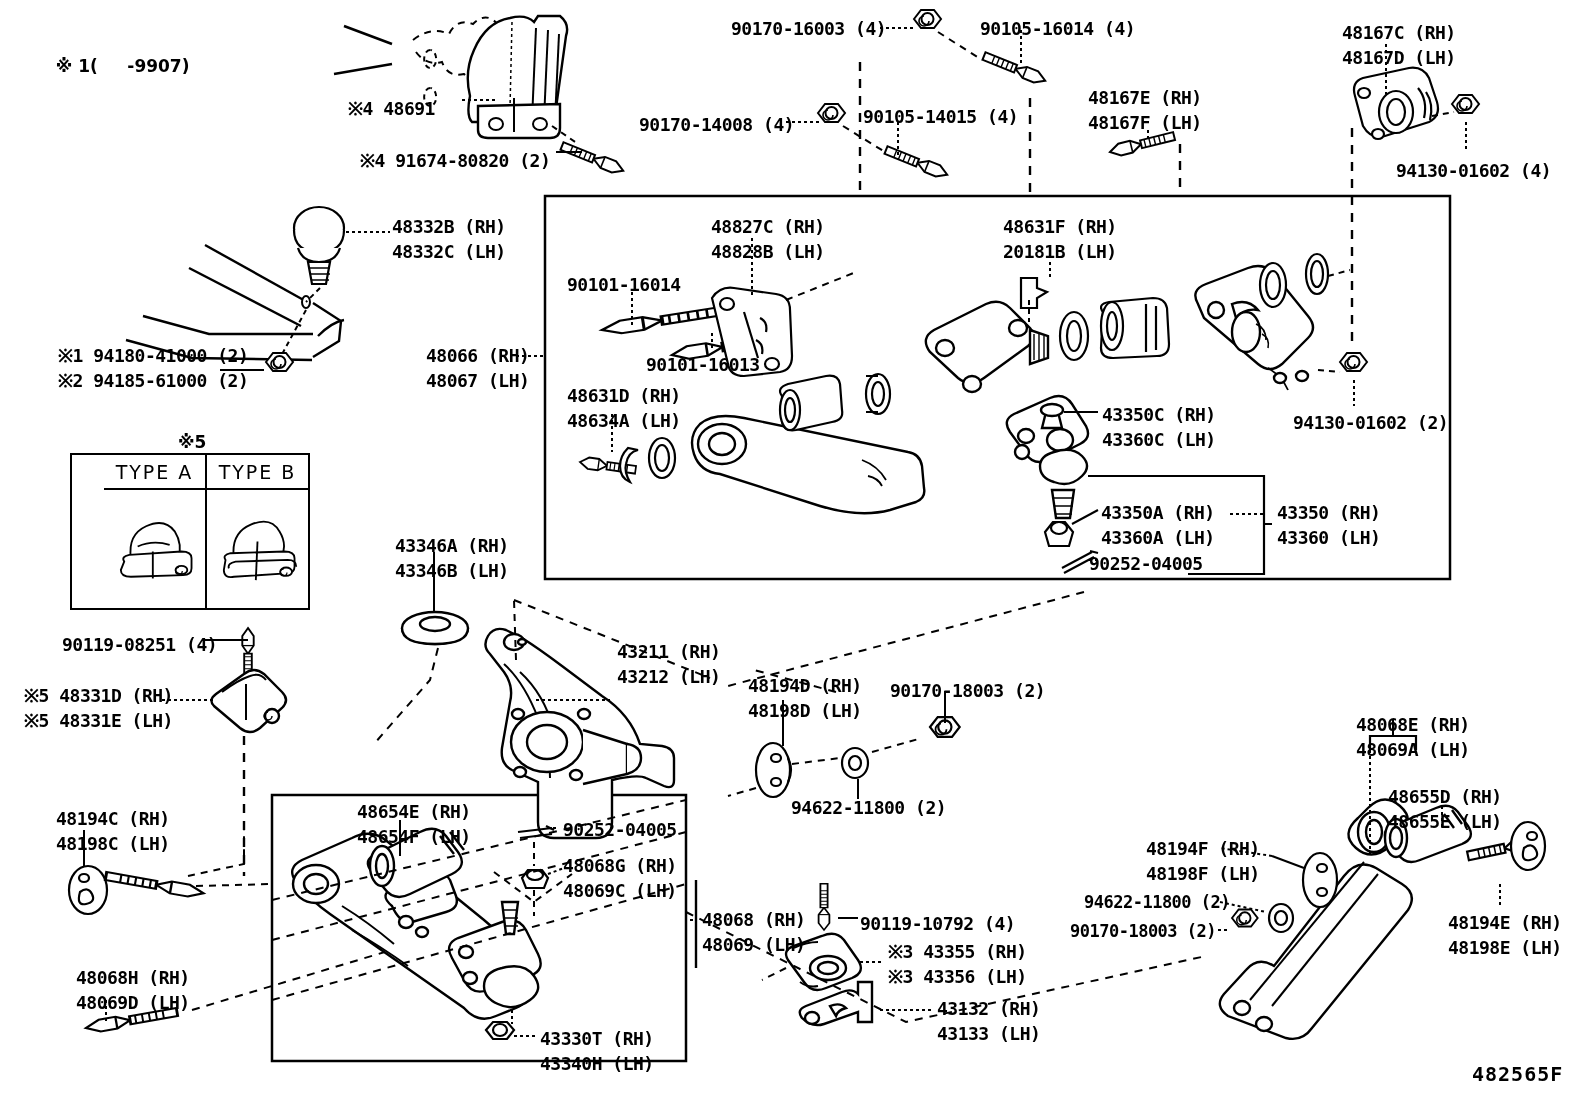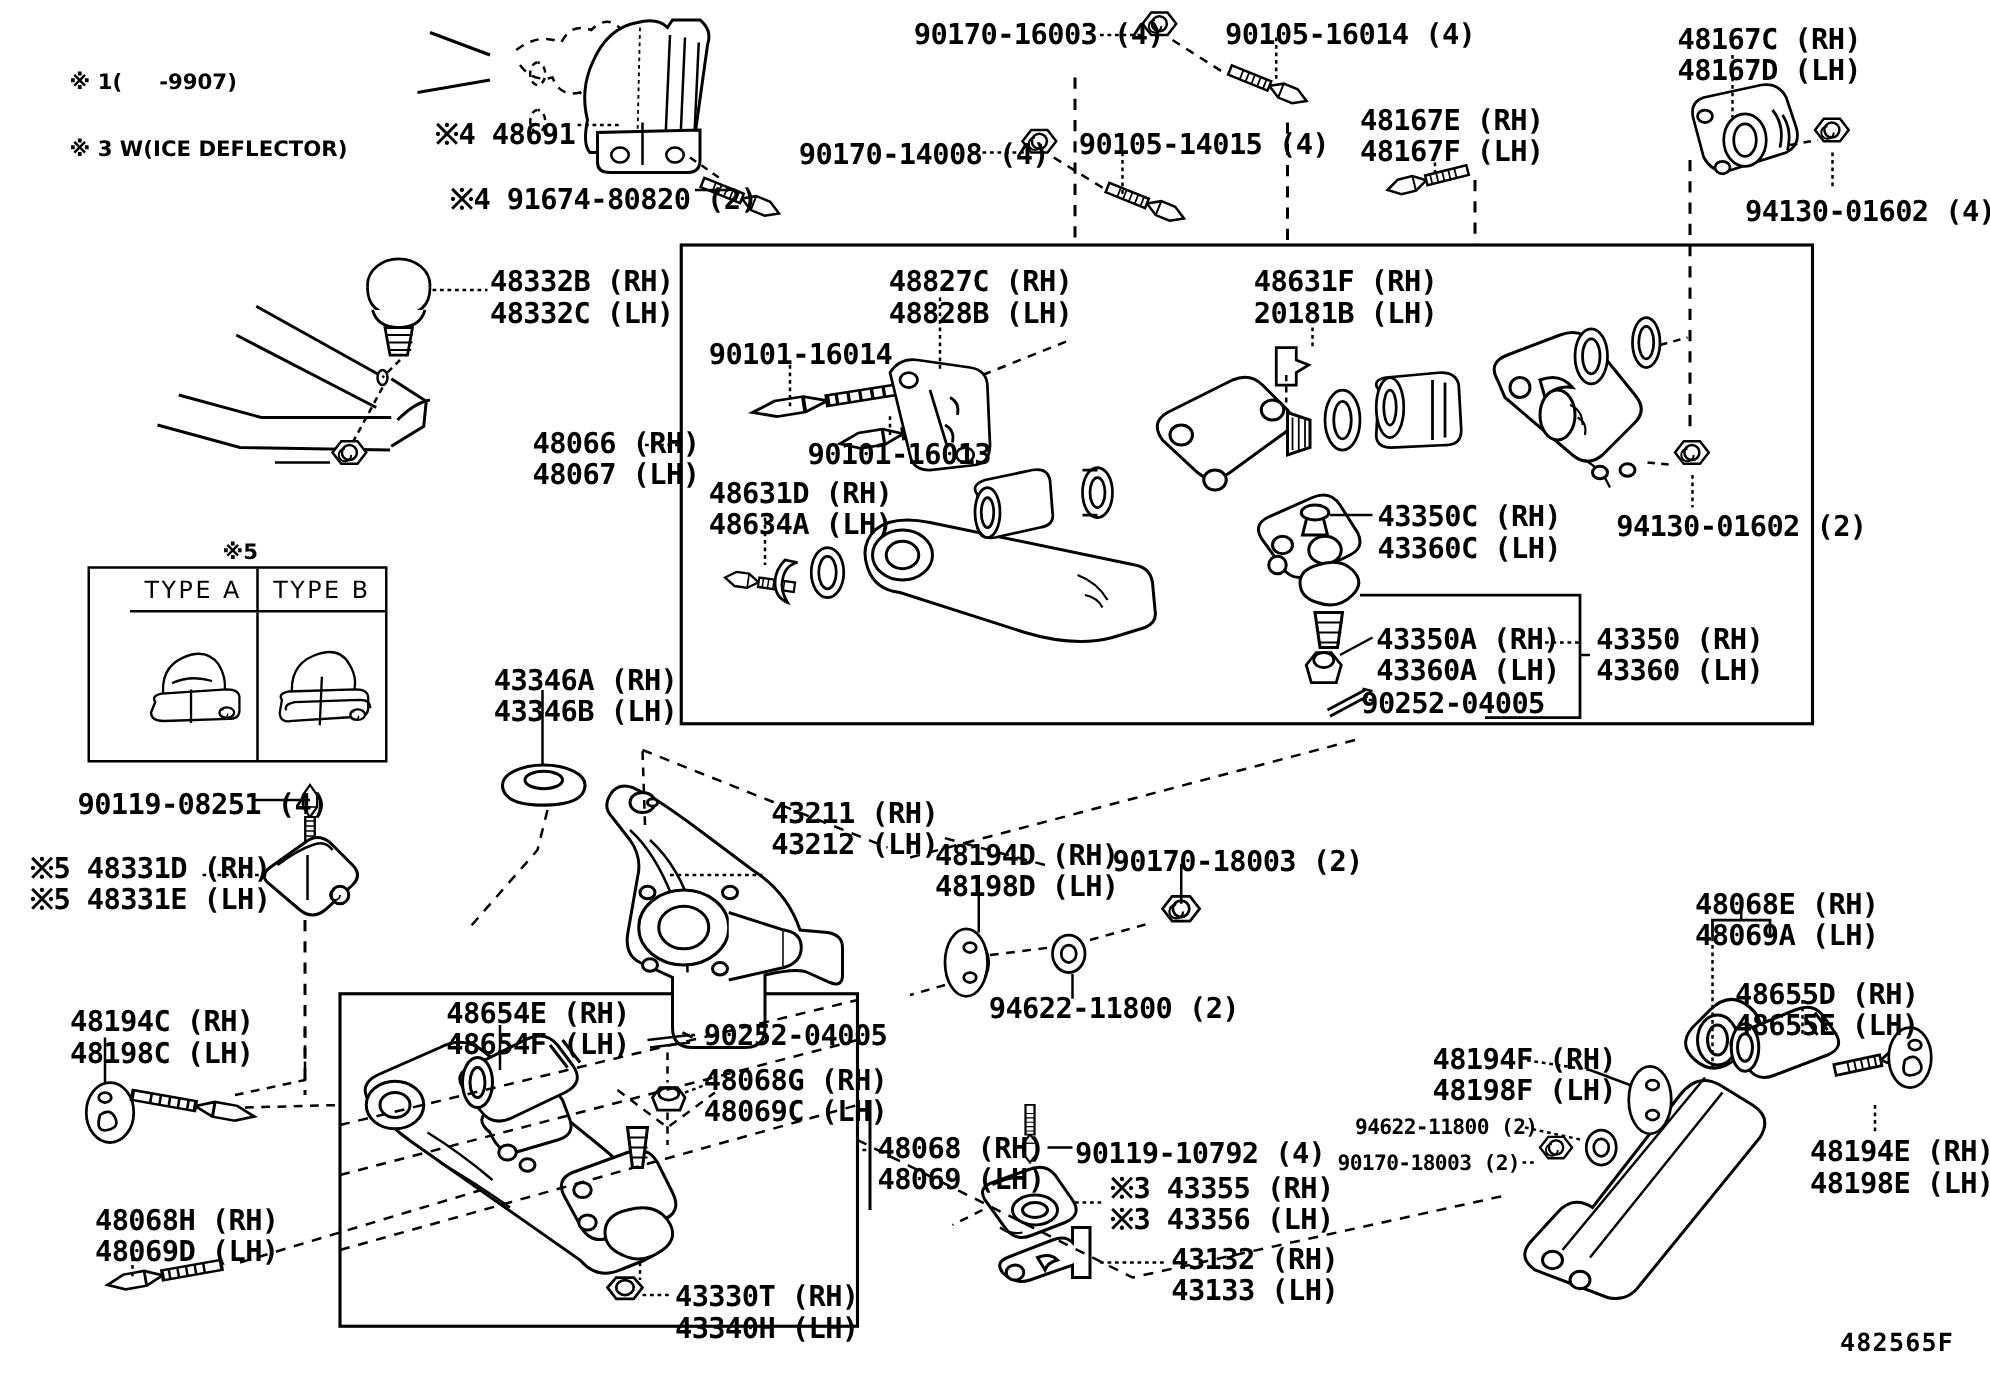--- a/index.html
+++ b/index.html
@@ -7,21 +7,21 @@
     width:1592px;height:1099px;position:relative;overflow:hidden;
     font-family:"Liberation Sans", sans-serif;
     color:#000000;
   }
   #stage{position:absolute;left:0;top:0;width:1592px;height:1099px;}
   svg.art{position:absolute;left:0;top:0;width:1592px;height:1099px;overflow:visible;}
   .lbl{
     position:absolute;
     font-family:"DejaVu Sans Mono","Liberation Mono",monospace;
     font-weight:bold;
-    font-size:23px;
+    font-size:18px;
     line-height:25px;
     letter-spacing:-0.5px;
     white-space:pre;
     color:#000;
   }
   .lbl.sm{font-size:17px;line-height:23px;}
   .note{
     position:absolute;
     font-family:"DejaVu Sans","Liberation Sans",sans-serif;
     font-weight:bold;font-size:17px;line-height:27px;white-space:pre;
@@ -527,23 +527,20 @@
     <path d="M1220,902 l46,10" stroke="#000" stroke-width="2" stroke-dasharray="3 3" fill="none"></path>
     <g transform="translate(1232,918) scale(0.95)">
         <use href="#nutsmall"></use>
       </g>
     <path d="M1218,930 l12,0" stroke="#000" stroke-width="2" stroke-dasharray="3 3" fill="none"></path>
   </svg>
 
   <div class="note" style="left:32px;top:26px;">
     <span>※ 1</span><span>(     -9907)</span>
   </div>
-  <div class="note" style="left:32px;top:80px;">
-    <span>※ 3</span><span> W(ICE DEFLECTOR)</span>
-  </div>
 
   <div class="typemark" style="left:178px;top:432px;">※5</div>
   <div class="typetable" style="left:70px;top:453px;width:240px;padding-left:32px;">
     <div class="hdrrow">
       <div class="hcell">TYPE  A</div>
       <div class="hcell">TYPE  B</div>
     </div>
     <div class="bodyrow">
       <div class="bcell">
         <svg viewBox="0 0 120 118" style="width:100%;height:100%;">
@@ -580,20 +577,22 @@
   <div class="lbl" style="left:980px;top:16px;">90105-16014 (4)</div>
   <div class="lbl" style="left:639px;top:112px;">90170-14008 (4)</div>
   <div class="lbl" style="left:863px;top:104px;">90105-14015 (4)</div>
   <div class="lbl" style="left:1088px;top:85px;">48167E (RH)
 48167F (LH)</div>
   <div class="lbl" style="left:1342px;top:20px;">48167C (RH)
 48167D (LH)</div>
   <div class="lbl" style="left:1396px;top:158px;">94130-01602 (4)</div>
   <div class="lbl" style="left:392px;top:214px;">48332B (RH)
 48332C (LH)</div>
+  <div class="lbl" style="left:58px;top:343px;">※1 94180-41000 (2)
+※2 94185-61000 (2)</div>
   <div class="lbl" style="left:426px;top:343px;">48066 (RH)
 48067 (LH)</div>
   <div class="lbl" style="left:711px;top:214px;">48827C (RH)
 48828B (LH)</div>
   <div class="lbl" style="left:567px;top:272px;">90101-16014</div>
   <div class="lbl" style="left:646px;top:352px;">90101-16013</div>
   <div class="lbl" style="left:567px;top:383px;">48631D (RH)
 48634A (LH)</div>
   <div class="lbl" style="left:1003px;top:214px;">48631F (RH)
 20181B (LH)</div>

